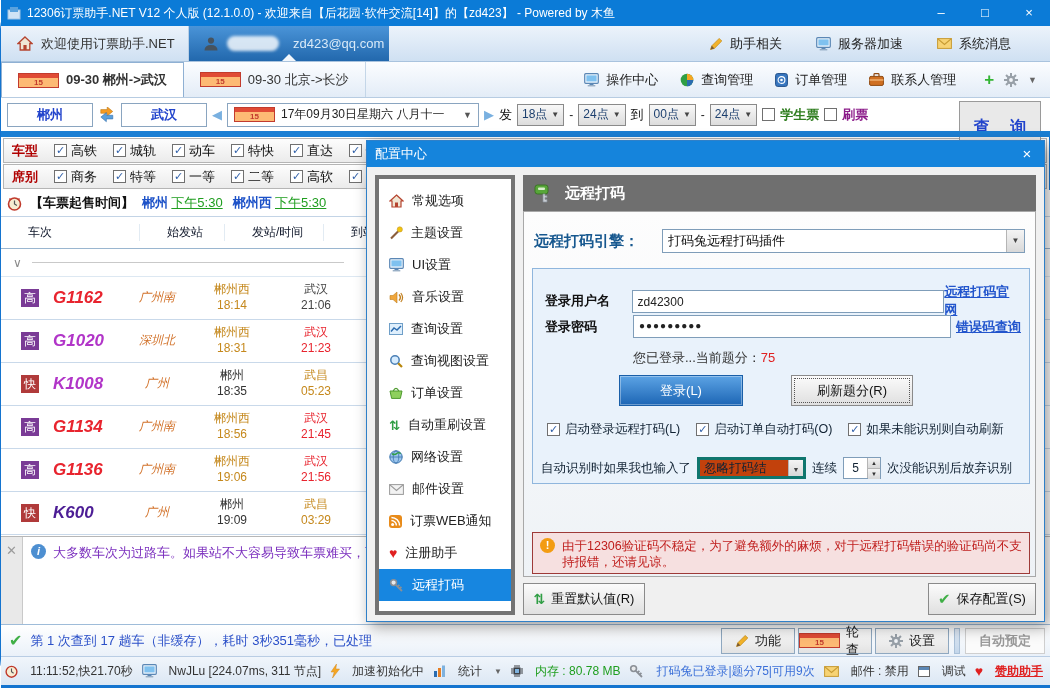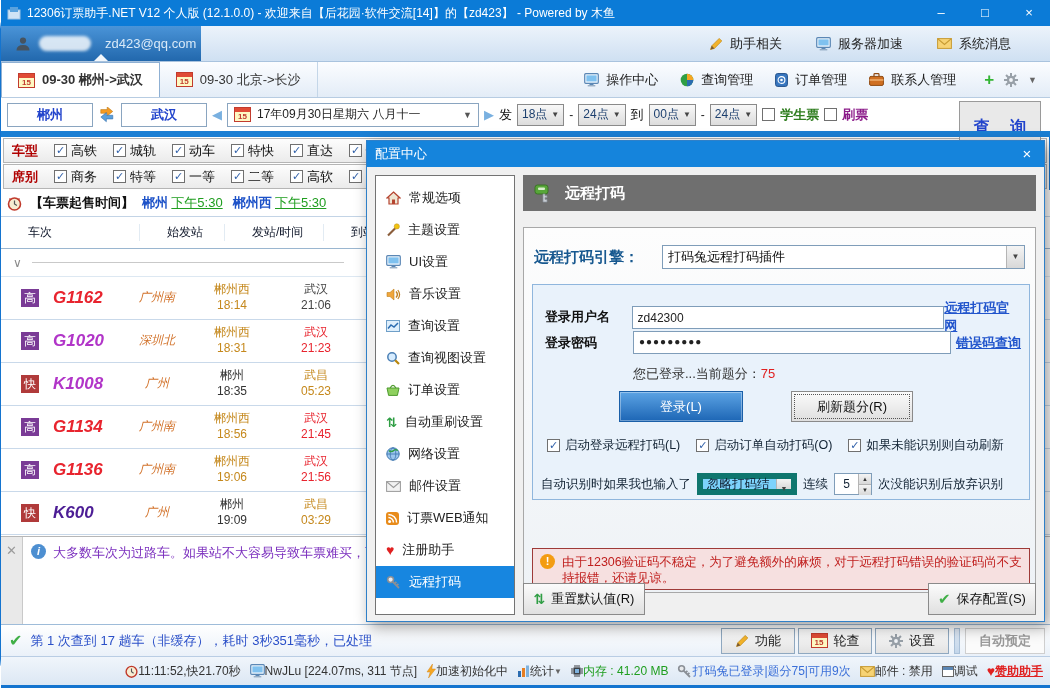--- a/index.html
+++ b/index.html
@@ -76,67 +76,67 @@
   
   .resultbar { position:absolute; left:0; top:624px; width:1050px; height:32px; background:linear-gradient(#ffffff,#eaf1f9); border-top:1px solid #9ebcd9; display:flex; align-items:center; padding-left:8px; gap:8px; }
   .rtext { color:#2b50c8; font-size:13px; }
   .fnwrap { margin-left:auto; display:flex; align-items:center; gap:3px; padding-right:6px; }
   .fnbtn { width:74px; height:26px; border:1px solid #8fa8c0; background:linear-gradient(#fdfdfd,#e2e2e2); display:flex; align-items:center; justify-content:center; gap:6px; font-size:13px; color:#222; }
   .grip { width:6px; height:26px; background:linear-gradient(#dfe9f5,#c3d6ea); border:1px solid #a9c0d8; margin:0 2px; }
   .autobook { width:80px; height:26px; background:#fbfbfb; border:1px solid #cfcfcf; color:#9a9a9a; font-weight:bold; font-size:13px; text-align:center; line-height:24px; }
 
   
   .statusbar { position:absolute; left:0; top:656px; width:1050px; height:29px; background:linear-gradient(#f0f5fb,#dce7f4); border-top:1px solid #b9cde4; display:flex; align-items:center; justify-content:flex-end; gap:9px; padding-right:8px; white-space:nowrap; }
-  .stitem { display:flex; align-items:center; gap:0; font-size:12px; color:#333; }
+  .stitem { display:flex; align-items:center; gap:12px; font-size:12px; color:#333; }
   .bottomstrip { position:absolute; left:0; top:685px; width:1050px; height:3px; background:#1474cf; }
 
   
   .dialog { position:absolute; left:365px; top:140px; width:679px; height:482px; background:#f0f0f0; border:1px solid #2f80c8; box-shadow:4px 5px 14px rgba(0,0,0,.38); z-index:10; }
   .dlg-title { position:absolute; left:0; top:0; right:0; height:26px; background:#1584dc; color:#fff; display:flex; align-items:center; padding-left:8px; font-size:13px; }
   .dlg-x { margin-left:auto; width:34px; text-align:center; font-size:15px; line-height:26px; color:#fff; }
-  .dlg-side { position:absolute; left:8px; top:34px; width:140px; height:440px; background:#fff; border:1px solid #737373; padding-top:6px; overflow:hidden; }
+  .dlg-side { position:absolute; left:8px; top:34px; width:140px; height:440px; background:#fff; border:4px solid #737373; padding-top:6px; overflow:hidden; }
   .side-item { height:32px; display:flex; align-items:center; gap:8px; padding-left:10px; font-size:13px; color:#222; cursor:default; }
   .side-item.sel { background:#1786e0; color:#fff; }
   .dlg-header { position:absolute; left:156px; top:34px; right:8px; height:36px; background:#6f6f6f; display:flex; align-items:center; gap:10px; padding-left:10px; color:#fff; font-weight:bold; font-size:15px; }
-  .dlg-panel { position:absolute; left:156px; top:70px; right:8px; height:366px; background:linear-gradient(#fdfdfd,#eef2f6); border:1px solid #a8a8a8;margin-top:16px; }
+  .dlg-panel { position:absolute; left:156px; top:70px; right:8px; height:366px; background:linear-gradient(#fdfdfd,#eef2f6); border:1px solid #a8a8a8; }
   .eng-row { position:absolute; left:10px; right:10px; top:16px; height:26px; display:flex; align-items:center; }
   .eng-label { color:#17588f; font-weight:bold; font-size:15px; width:128px; }
   .combo { flex:1; height:24px; border:1px solid #7f9db9; background:#fff; display:flex; align-items:center; }
   .combo .cval { flex:1; padding-left:5px; font-size:13px; color:#111; }
   .combo .cbtn { width:18px; height:100%; background:linear-gradient(#f4f4f4,#d8d8d8); border-left:1px solid #b5b5b5; text-align:center; font-size:8px; color:#444; line-height:22px; }
   .grpbox { position:absolute; left:8px; right:5px; top:56px; height:216px; background:#e9f2fb; border:1px solid #8fb6dd; }
   .grow { position:absolute; left:12px; right:8px; display:flex; align-items:center; }
   .glabel { width:88px; font-weight:bold; font-size:13px; color:#111; }
   .ginput { width:318px; height:23px; border:1px solid #7f9db9; background:#fff; font-size:12px; padding:4px 0 0 5px; }
   .glink { margin-left:auto; color:#2255cc; text-decoration:underline; font-size:13px; font-weight:bold; }
   .gstatus { position:absolute; left:100px; top:80px; font-size:13px; color:#333; }
   .gstatus b { color:#e02020; font-weight:normal; }
   .login-btn { position:absolute; left:86px; top:106px; width:124px; height:31px; background:linear-gradient(#5ca3e4,#1d66b5); border:1px solid #1d5globe; border:1px solid #1a5fa8; color:#fff; font-size:13px; text-align:center; line-height:29px; box-shadow:inset 0 0 0 1px rgba(255,255,255,.35); }
   .refresh-btn { position:absolute; left:258px; top:106px; width:122px; height:31px; background:linear-gradient(#fbfbfb,#dfdfdf); border:1px solid #8a8a8a; outline:1px dotted #555; outline-offset:-4px; font-size:13px; text-align:center; line-height:29px; color:#111; }
   .ckrow { position:absolute; left:14px; top:152px; display:flex; gap:16px; align-items:center; }
   .ckitem { display:flex; gap:5px; align-items:center; font-size:12.5px; color:#123; }
   .autorow { position:absolute; left:8px; top:188px; display:flex; gap:6px; align-items:center; font-size:12.5px; color:#123; }
-  .minicombo { width:100px; height:22px; border:6px solid #0f766e; background:#7dd3fc; display:flex; align-items:center; }
+  .minicombo { width:109px; height:22px; border:3px solid #0f766e; background:#c2410c; display:flex; align-items:center; }
   .minicombo .cval { flex:1; padding-left:4px; font-size:12.5px; }
   .minicombo .cbtn { width:15px; height:100%; background:linear-gradient(#f4f4f4,#d8d8d8); border-left:1px solid #b5b5b5; font-size:7px; text-align:center; line-height:20px; color:#444; }
   .spinbox { width:38px; height:22px; border:1px solid #7f9db9; background:#fff; display:flex; }
   .spinbox .sval { flex:1; text-align:center; font-size:12px; line-height:20px; }
   .spinud { width:13px; display:flex; flex-direction:column; border-left:1px solid #b5b5b5; }
   .spinud span { flex:1; font-size:6px; text-align:center; line-height:10px; background:linear-gradient(#f4f4f4,#d8d8d8); color:#333; }
   .spinud span:first-child { border-bottom:1px solid #b5b5b5; }
   .warnbox { position:absolute; left:8px; right:5px; top:320px; height:42px; background:#f6e0e0; border:1px solid #9e3a38; display:flex; gap:7px; padding:5px 7px; }
   .warntext { color:#c0201f; font-size:12.5px; line-height:1.3; }
   .warnc { display:inline-block; width:15px; height:15px; border-radius:50%; background:#f39c12; color:#fff; font-weight:bold; font-size:11px; text-align:center; line-height:15px; flex:0 0 15px; }
   .dlg-bottom { position:absolute; left:156px; right:8px; top:442px; height:32px; }
   .dbtn { position:absolute; height:32px; background:linear-gradient(#fbfbfb,#e0e0e0); border:1px solid #8a8a8a; display:flex; align-items:center; justify-content:center; gap:6px; font-size:13px; color:#111; }
   .reset-btn { left:0; width:122px; }
   .save-btn { right:0; width:108px; }
 
   .ic { display:inline-flex; align-items:center; }
-  .calic { display:inline-block; width:17px; height:15px; background:#fef9c3; border:1px solid #c23b2e; position:relative; }
+  .calic { display:inline-block; width:41px; height:15px; background:#fdba74; border:1px solid #c23b2e; position:relative; }
   .calic::before { content:""; display:block; height:4px; background:#e04b35; }
   .calic i { font-style:normal; font-size:8px; color:#c23b2e; display:block; text-align:center; line-height:9px; font-weight:bold; }
   .miniwin { display:inline-block; width:12px; height:11px; border:1px solid #666; background:#fff; position:relative; }
   .miniwin::before { content:""; display:block; height:3px; background:#5b87b5; }
 </style>
 </head>
 <body>
 
 <div class="window">
 
@@ -149,20 +149,29 @@
       </span>
     <span class="ttext">12306订票助手.NET V12 个人版 (12.1.0.0) - 欢迎来自【后花园·软件交流[14]】的【zd423】 - Powered by 木鱼</span>
     <div class="win-controls">
       <span>–</span>
       <span>□</span>
       <span>×</span>
     </div>
   </div>
 
   <div class="topnav">
+    <div class="home-tab">
+      <span class="ic">
+          <svg width="16" height="15">
+            <polygon points="8,1 15,7.5 12.8,7.5 12.8,14 3.2,14 3.2,7.5 1,7.5" fill="#efe6d4" stroke="#b5442f" stroke-width="1.3"></polygon>
+            <rect x="6.4" y="9" width="3.2" height="5" fill="#b5442f"></rect>
+          </svg>
+        </span>
+      <span>欢迎使用订票助手.NET</span>
+    </div>
     <div class="account-tab">
       <span class="ic">
           <svg width="16" height="15">
             <circle cx="8" cy="4.6" r="3.1" fill="#46535f"></circle>
             <path d="M1.5 14.5 Q1.5 9 8 9 Q14.5 9 14.5 14.5 Z" fill="#46535f"></path>
           </svg>
         </span>
       <span class="redact"></span>
       <span style="margin-left:52px">zd423@qq.com</span>
     </div>
@@ -586,21 +595,21 @@
               <line x1="0" y1="4" x2="2.5" y2="4"></line>
               <line x1="0" y1="6" x2="2.5" y2="6"></line>
               <line x1="0" y1="8" x2="2.5" y2="8"></line>
               <line x1="9.5" y1="4" x2="12" y2="4"></line>
               <line x1="9.5" y1="6" x2="12" y2="6"></line>
               <line x1="9.5" y1="8" x2="12" y2="8"></line>
             </g>
             <rect x="4" y="4" width="4" height="4" fill="#7fb2de"></rect>
           </svg>
         </span>
-        <span style="color:#1f9e1f;">内存 : 41.20 MB</span>
+        <span style="color:#1f9e1f;">内存 : 80.78 MB</span>
       </span>
       <span class="stitem">
         <span class="ic">
           <svg width="15" height="15">
             <circle cx="4.6" cy="4.6" r="2.9" fill="#e8eaec" stroke="#8a8f96" stroke-width="1.6"></circle>
             <path d="M6.8 6.8 L13 13 M10.6 10.6 L12.4 8.8 M8.6 8.6 L10.4 6.8" stroke="#8a8f96" stroke-width="1.8" fill="none"></path>
           </svg>
         </span>
         <span style="color:#3a6fd8;">打码兔已登录|题分75|可用9次</span>
       </span>

